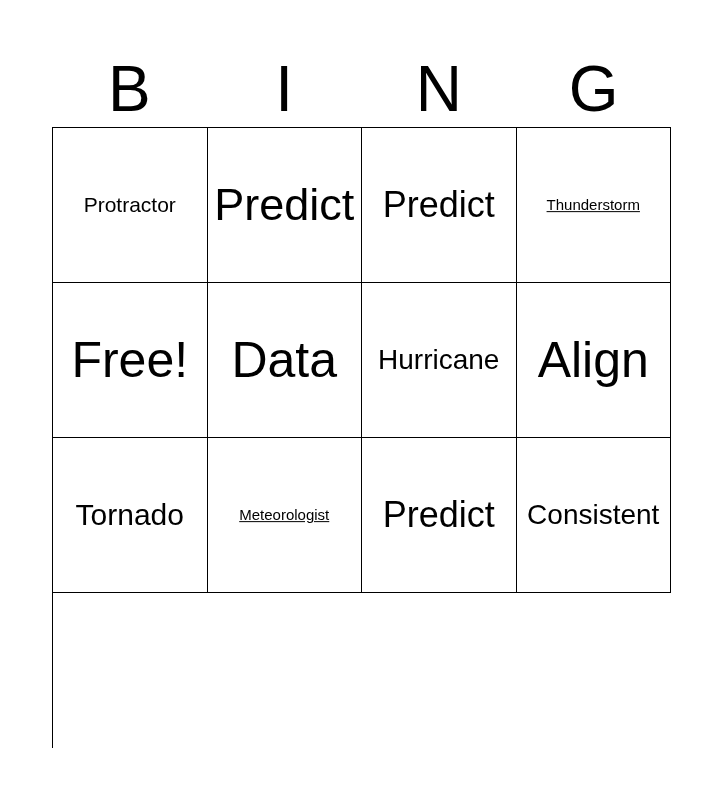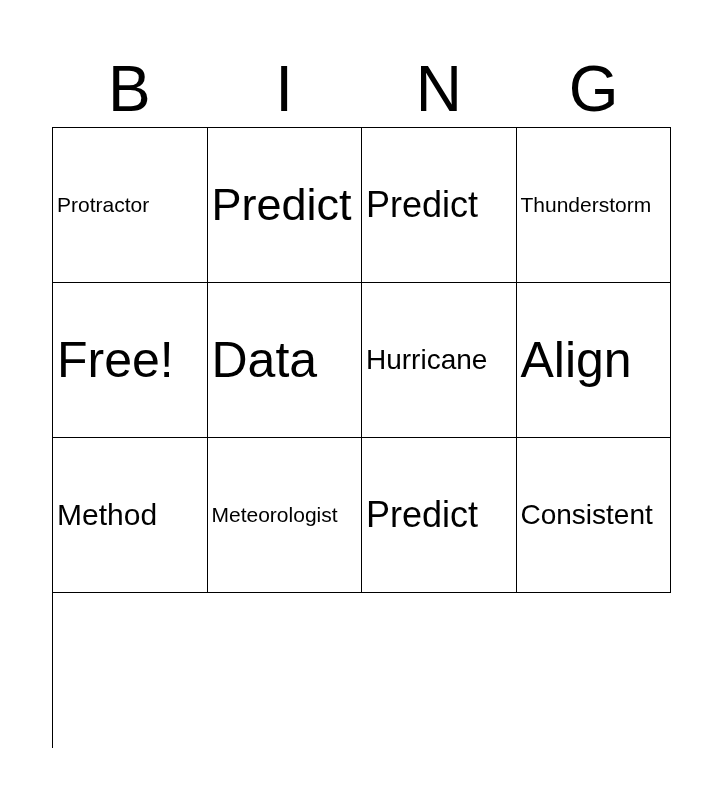--- a/index.html
+++ b/index.html
@@ -71,36 +71,36 @@
     border-bottom: 1.6px solid #000000;
     position: relative;
     overflow: hidden;
   }
   .cell-text {
     position: absolute;
     left: 0;
     right: 0;
     top: 50%;
     transform: translateY(-50%);
-    text-align: left;
+    text-align: center;
     line-height: 1.05;
     padding: 0 4px;
     box-sizing: border-box;
     white-space: nowrap;
     color: #000000;
   }
 
   
   .fs-xxl { font-size: 50px; }
   .fs-xl  { font-size: 45px; }
   .fs-l   { font-size: 36px; }
   .fs-m   { font-size: 30px; }
   .fs-s   { font-size: 28px; }
   .fs-xs  { font-size: 21px; }
-  .fs-xxs { font-size: 21px; }
+  .fs-xxs { font-size: 15px; text-decoration: underline; }
 </style>
 </head>
 <body>
 
 <div id="card">
 
   <div id="header">
     <div class="header-cell">
       <span class="header-letter">B</span>
     </div>
@@ -134,21 +134,21 @@
       <div class="cell">
         <span class="cell-text fs-xxl">Data</span>
       </div>
       <div class="cell">
         <span class="cell-text fs-s">Hurricane</span>
       </div>
       <div class="cell">
         <span class="cell-text fs-xxl">Align</span>
       </div>
       <div class="cell">
-        <span class="cell-text fs-m">Method</span>
+        <span class="cell-text fs-m">Tornado</span>
       </div>
       <div class="cell">
         <span class="cell-text fs-xxs">Meteorologist</span>
       </div>
       <div class="cell">
         <span class="cell-text fs-l">Predict</span>
       </div>
       <div class="cell">
         <span class="cell-text fs-s">Consistent</span>
       </div>

